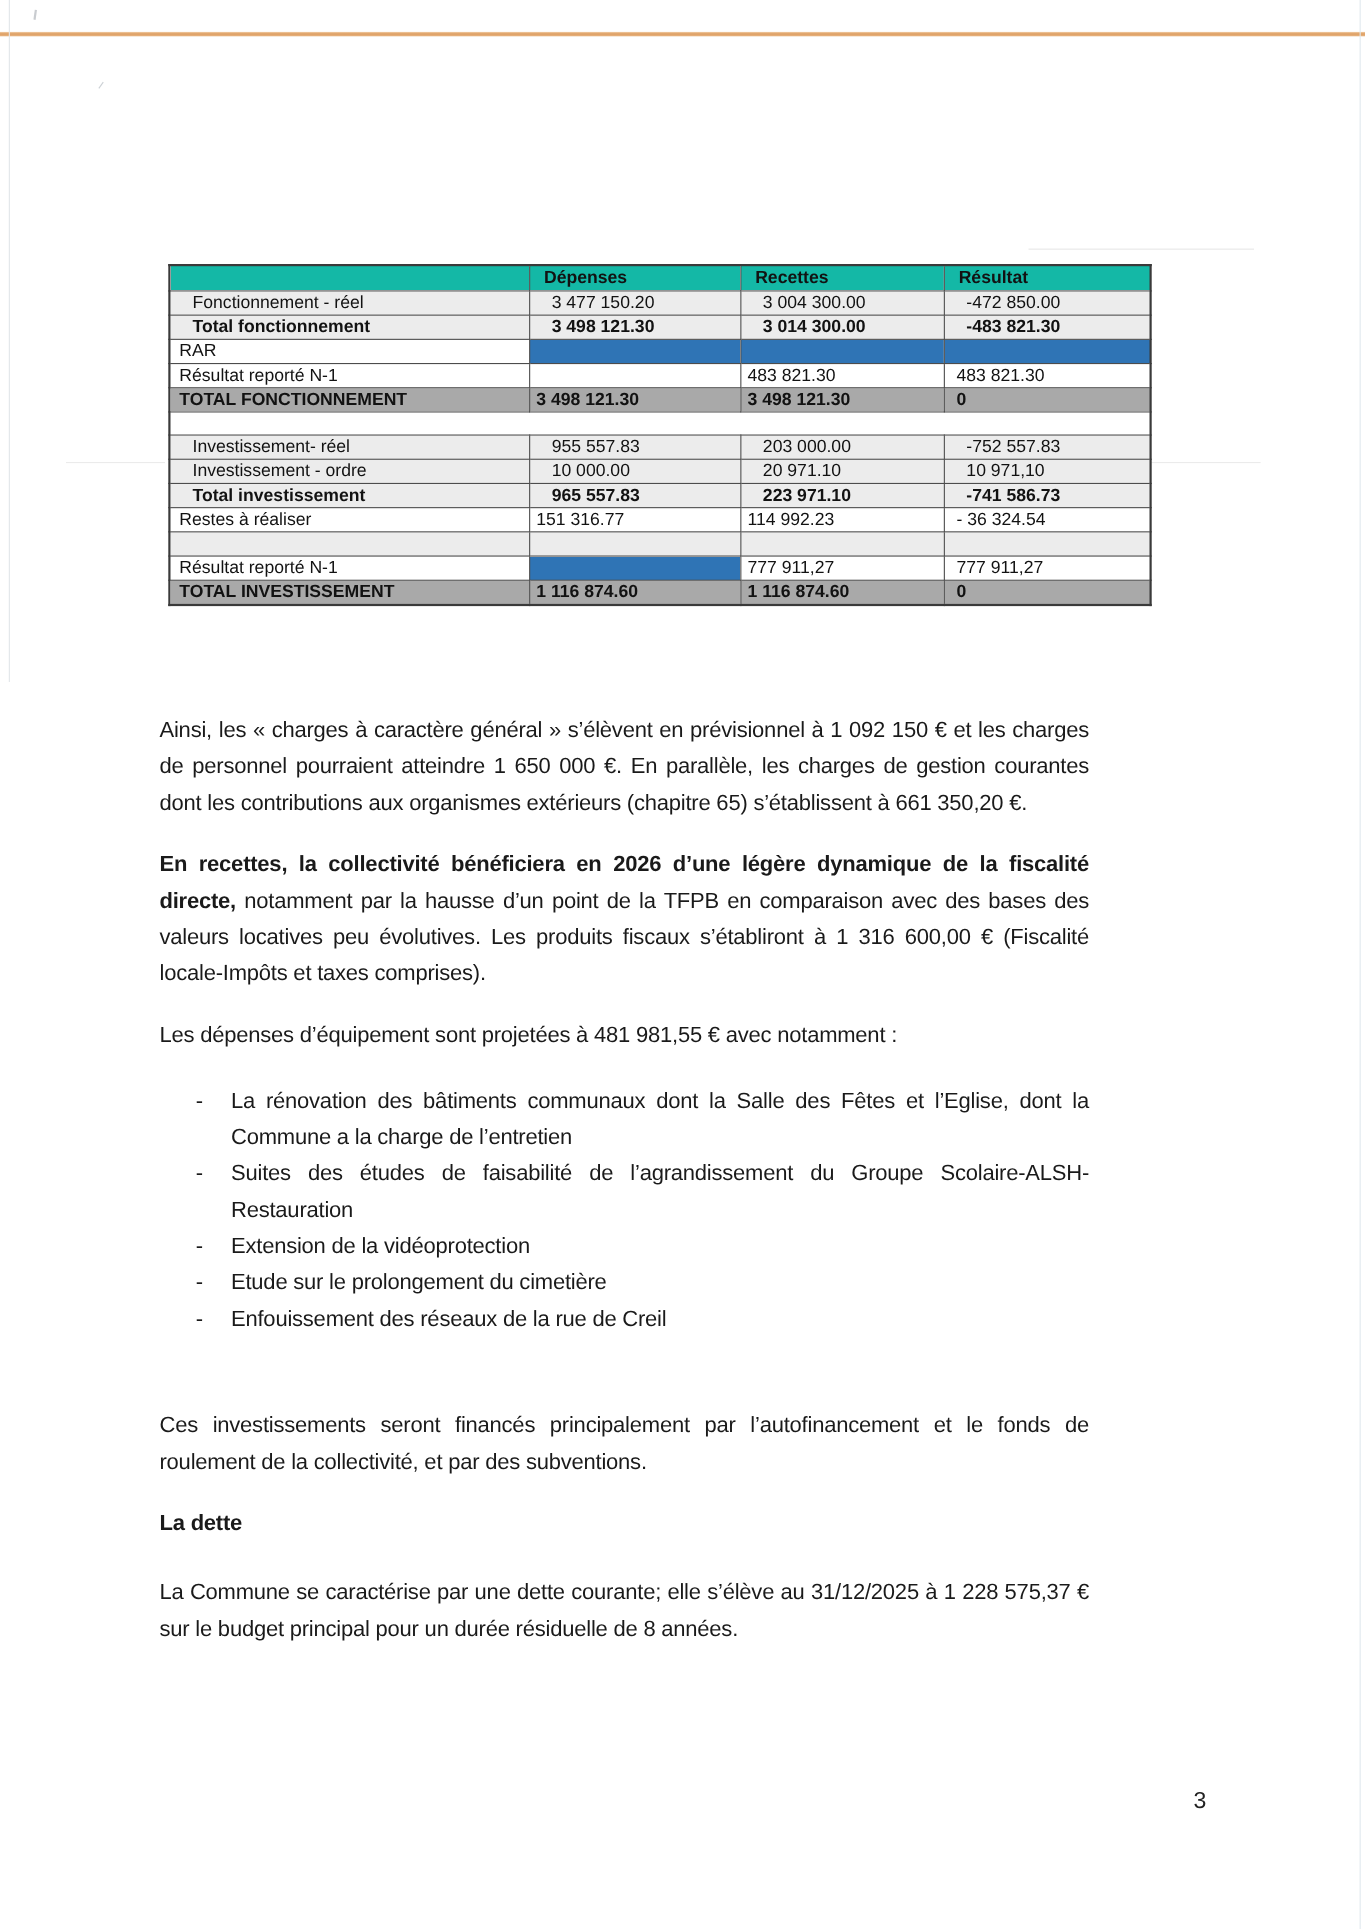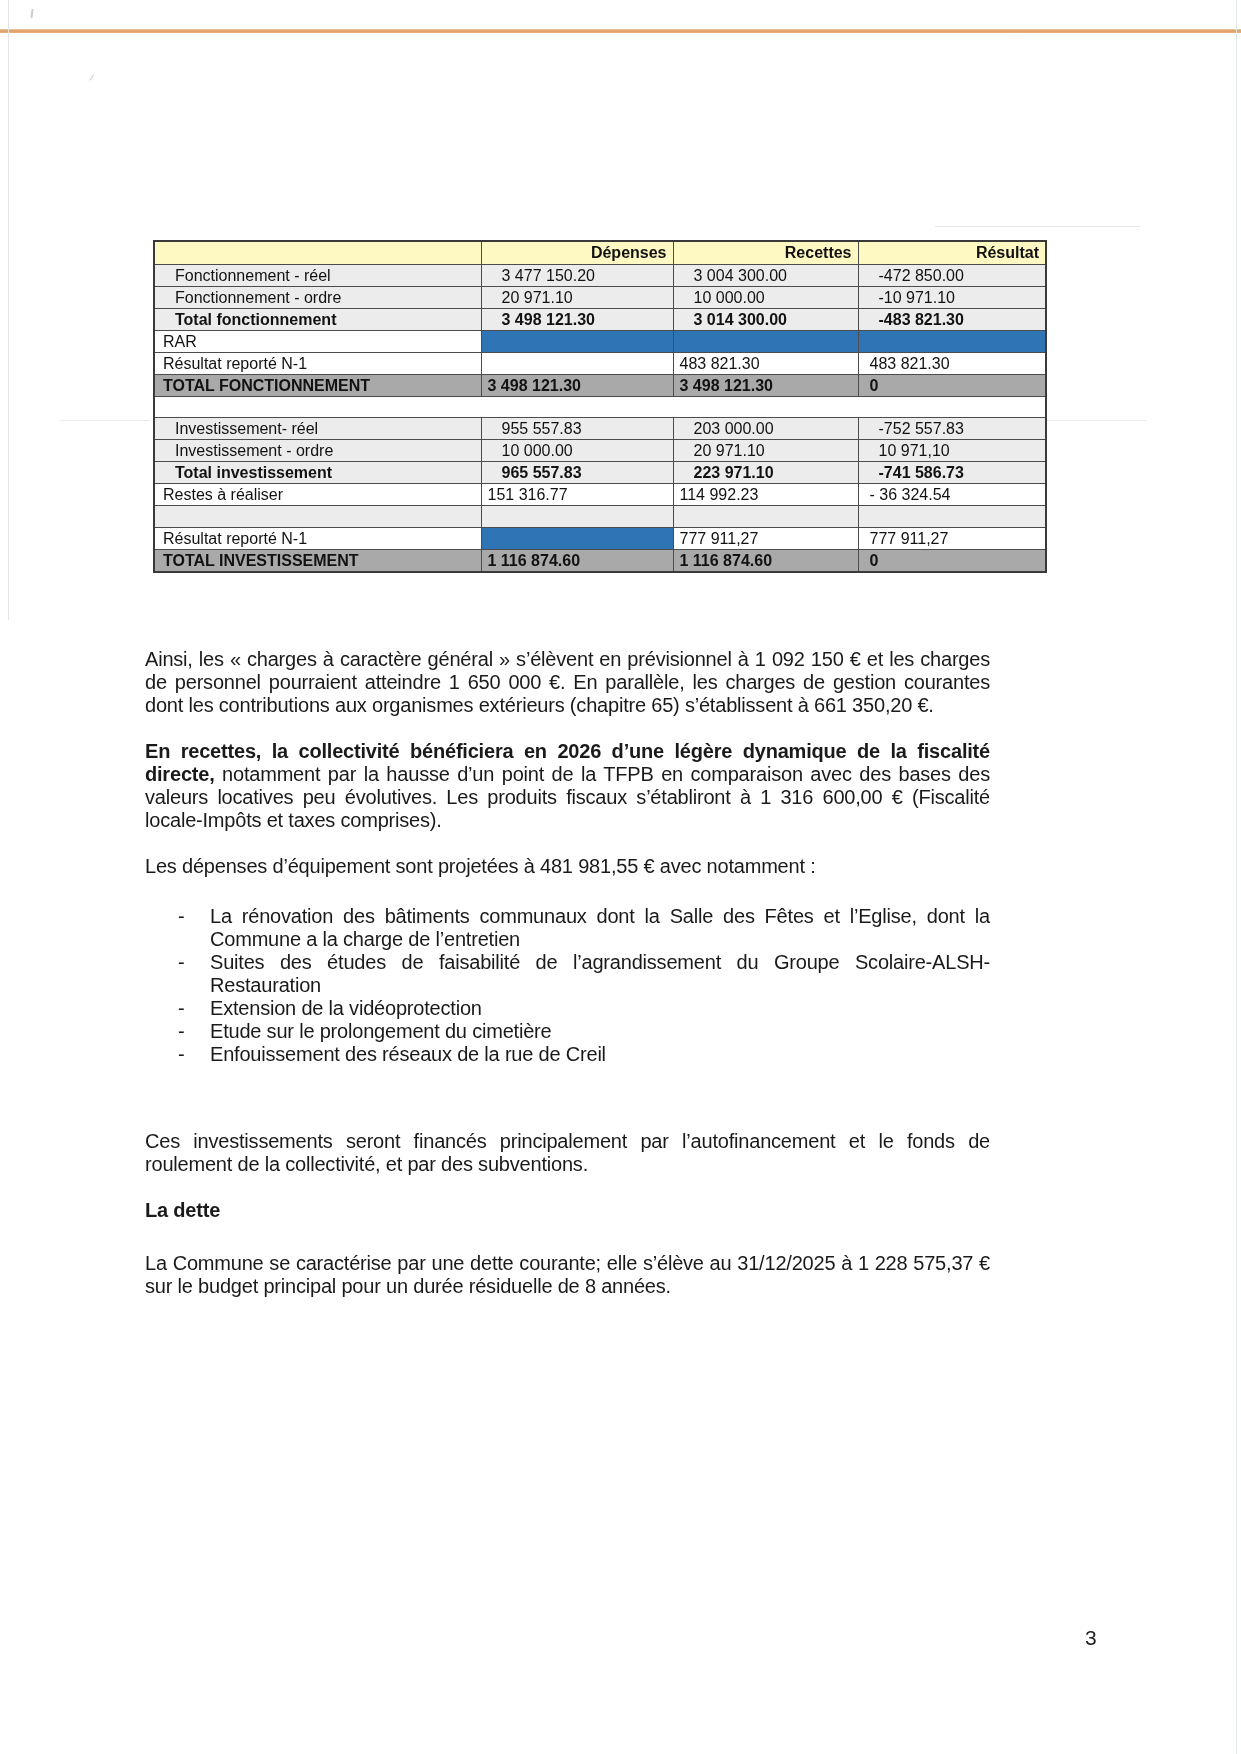--- a/index.html
+++ b/index.html
@@ -23,36 +23,36 @@
   table.budget{
     position:absolute;left:153px;top:240px;width:892px;
     border-collapse:collapse;table-layout:fixed;
     font-size:16px;line-height:20px;color:#121212;
     border:2px solid #3a3a3a;
   }
   table.budget td,table.budget th{
     border:1px solid #4c4c4c;height:21px;padding:0 6px;overflow:hidden;white-space:nowrap;
     font-weight:normal;
   }
-  table.budget tr.hdr th{background:#fef9c3;font-weight:bold;text-align:right;padding-left:26px;height:22px;}
+  table.budget tr.hdr th{background:#14b8a6;font-weight:bold;text-align:left;padding-left:13px;height:22px;}
   table.budget tr.shade td{background:#ececec;padding-left:20px;}
   table.budget tr.white td{background:#ffffff;}
   table.budget tr.total td{background:#a9a9a9;font-weight:bold;}
   table.budget tr.bold td{font-weight:bold;}
   table.budget td.c-label{text-align:left;padding-left:8px;}
   table.budget td.c-dep,table.budget td.c-rec{text-align:left;}
   table.budget td.c-res{text-align:left;padding-left:11px;}
   table.budget td.blue{background:#2F74B5 !important;}
   table.budget td.regular{font-weight:normal;}
   table.budget tr.spacer td{background:#ffffff;height:20px;}
 
   
   .content{
     position:absolute;left:145px;top:648px;width:845px;
-    font-size:20px;line-height:23px;letter-spacing:-0.2px;
+    font-size:20px;line-height:33px;letter-spacing:-0.2px;
     text-align:justify;color:#1a1a1a;
   }
   .content p{margin:0 0 23px 0;}
   .content p.gap-lg{margin-top:64px;}
   .content .h-bold{font-weight:bold;margin:6px 0 30px 0;}
   ul.dash-list{list-style:none;margin:27px 0 0 0;padding:0;}
   ul.dash-list li{position:relative;padding-left:65px;margin:0;}
   ul.dash-list li::before{content:"-";position:absolute;left:33px;top:0;}
   ul.dash-list{margin-bottom:46px;}
   .page-number{position:absolute;left:1085px;top:1626px;font-size:21px;color:#222;}
@@ -85,26 +85,20 @@
         <th>Recettes</th>
         <th>Résultat</th>
       </tr>
     </thead>
     <tbody>
         <tr class="shade">
           <td class="c-label">Fonctionnement - réel</td>
           <td class="c-dep">3 477 150.20</td>
           <td class="c-rec">3 004 300.00</td>
           <td class="c-res">-472 850.00</td>
-        </tr>
-        <tr class="shade">
-          <td class="c-label">Fonctionnement - ordre</td>
-          <td class="c-dep">20 971.10</td>
-          <td class="c-rec">10 000.00</td>
-          <td class="c-res">-10 971.10</td>
         </tr>
         <tr class="shade bold">
           <td class="c-label">Total fonctionnement</td>
           <td class="c-dep">3 498 121.30</td>
           <td class="c-rec">3 014 300.00</td>
           <td class="c-res">-483 821.30</td>
         </tr>
         <tr class="white">
           <td class="c-label">RAR</td>
           <td class="c-dep blue"></td>

